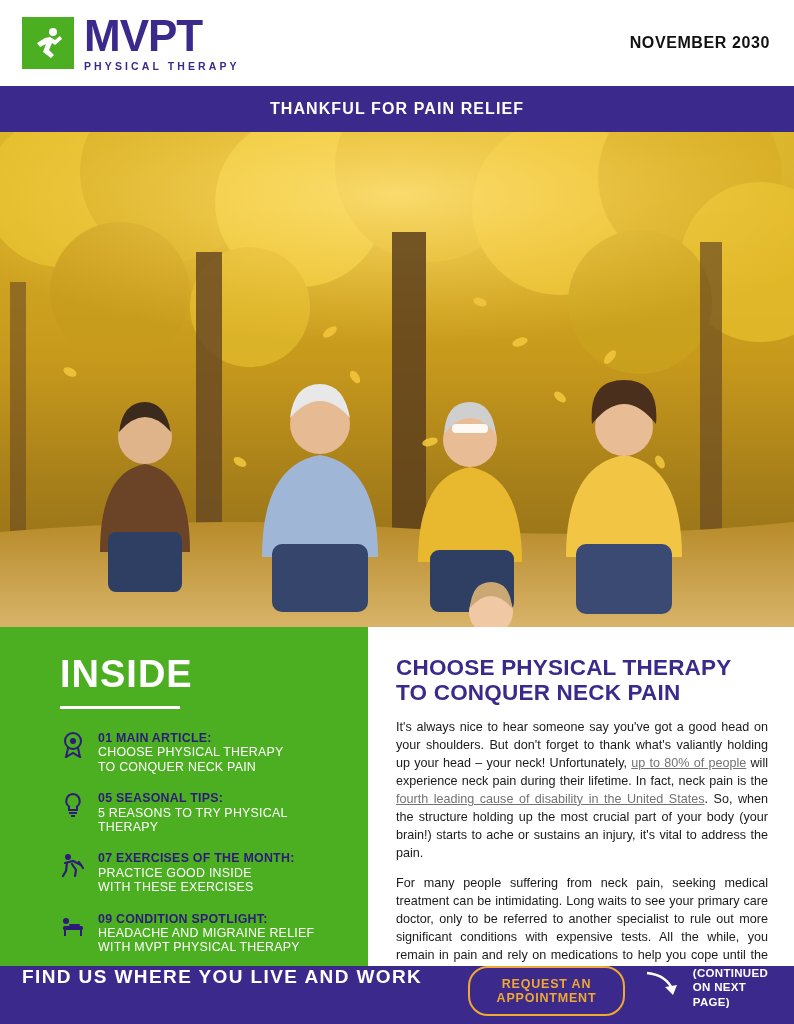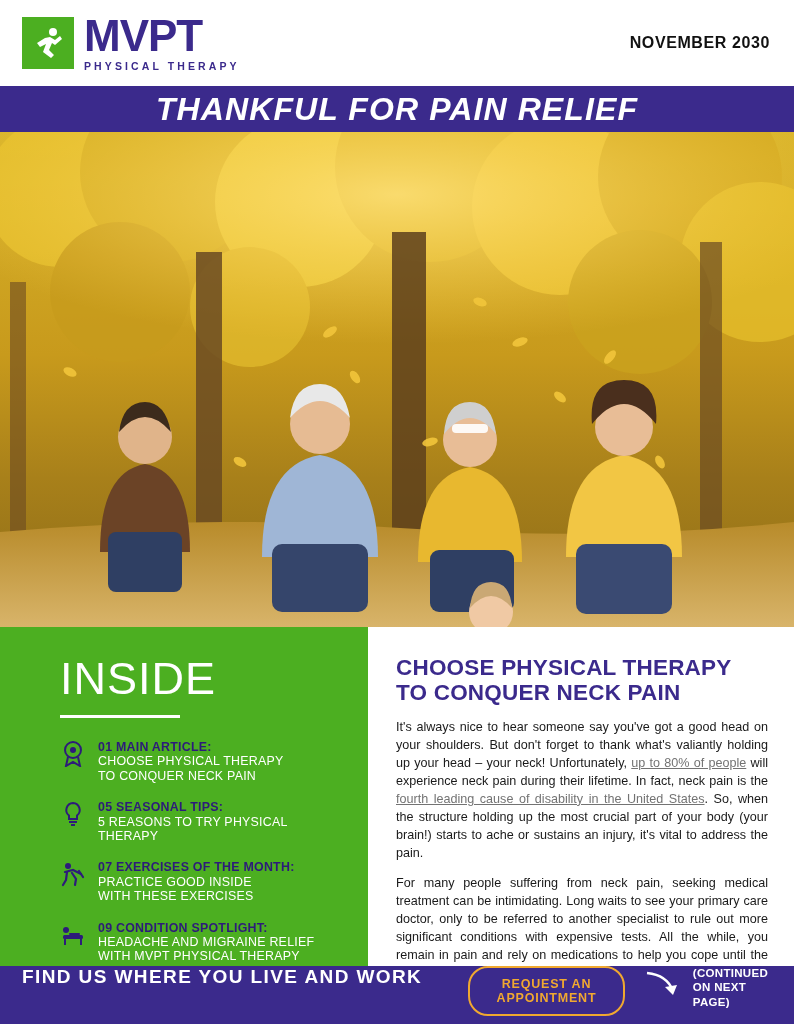--- a/index.html
+++ b/index.html
@@ -52,24 +52,23 @@
   }
 
   
   .title-bar {
     background: #3b2a8c;
     height: 46px;
     display: flex; align-items: center; justify-content: center;
   }
   .title-bar h1 {
     color: #fff;
-    font-size: 32px;
+    font-size: 16px;
     font-weight: bold;
     letter-spacing: 1.1px;
-    font-style: italic;
   }
 
   
   .hero {
     position: relative;
     height: 495px;
     overflow: hidden;
     background: #b98a18;
   }
   .hero svg { position:absolute; inset:0; width:100%; height:100%; display:block; }
@@ -77,22 +76,22 @@
   
   .content { display: flex; height: 339px; }
   .inside-col {
     width: 368px;
     background: #4caf21;
     padding: 26px 28px 0 60px;
     color: #fff;
     position: relative;
   }
   .inside-title {
-    font-size: 45px;
-    font-weight: normal;
+    font-size: 38px;
+    font-weight: bold;
     letter-spacing: 1px;
     color: #fff;
     margin-bottom: 10px;
   }
   .inside-rule {
     width: 120px; height: 3px; background: #fff; margin-bottom: 22px;
   }
   .toc-item {
     display: flex;
     align-items: flex-start;

